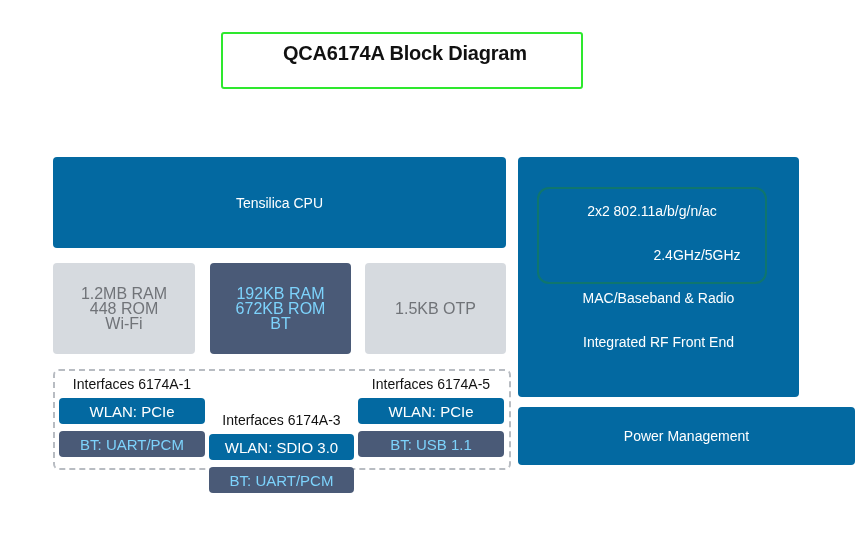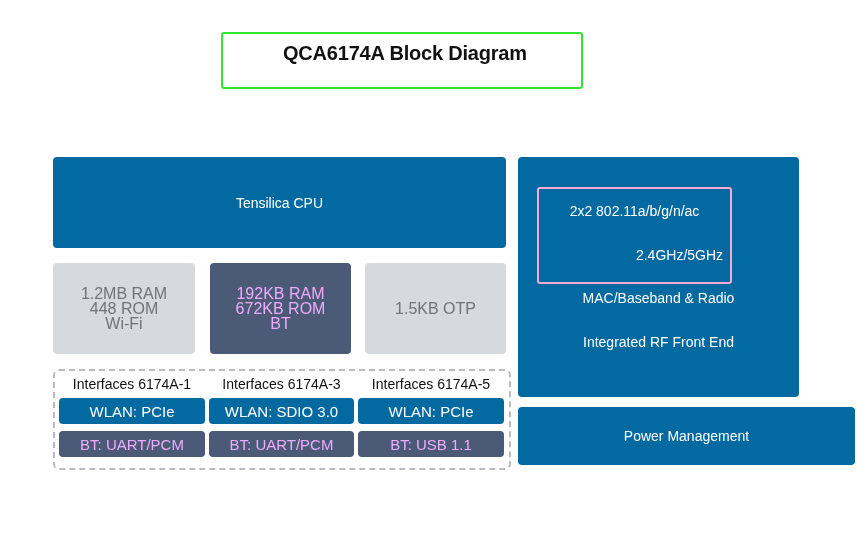--- a/index.html
+++ b/index.html
@@ -11,43 +11,43 @@
   .abs { position: absolute; box-sizing: border-box; }
   .title-box {
     left: 221px; top: 32px; width: 362px; height: 57px;
     border: 2px solid #2ee82e; border-radius: 3px; background: #fff;
   }
   .title-text {
     position: absolute; left: 60px; top: 8px;
     font-size: 20px; font-weight: bold; color: #111; letter-spacing: -0.2px;
   }
   .blue { background: #0369a1; color: #fff; border-radius: 4px; }
-  .slate { background: #4a5a77; color: #f0abfc; border-radius: 4px; }
+  .slate { background: #4a5a77; color: #7dd3fc; border-radius: 4px; }
   .gray { background: #d6dadf; color: #707378; border-radius: 4px; }
   .center { display: flex; align-items: center; justify-content: center; text-align: center; }
   .cpu { left: 53px; top: 157px; width: 453px; height: 91px; font-size: 14px; }
   .mem { top: 263px; height: 91px; font-size: 16px; line-height: 15px; flex-direction: column; }
   .mem1 { left: 53px; width: 142px; }
   .mem2 { left: 210px; width: 141px; }
   .mem3 { left: 365px; width: 141px; }
   .iface-group {
     left: 53px; top: 369px; width: 458px; height: 101px;
     border: 2px dashed #b8bcc2; border-radius: 6px;
   }
   .iface-head { top: 374px; height: 20px; font-size: 14px; color: #111; }
   .iface-cell { height: 26px; font-size: 15px; }
   .col1 { left: 59px; width: 146px; }
-  .col2 { left: 209px; width: 145px; }
+  .col2 { left: 209px; width: 145px; margin-top: 36px; }
   .col3 { left: 358px; width: 146px; }
   .row-wlan { top: 398px; }
   .row-bt { top: 431px; }
   .radio-block { left: 518px; top: 157px; width: 281px; height: 240px; }
   .radio-inner {
-    left: 537px; top: 187px; width: 195px; height: 97px;
-    border: 2px solid #f9a8d4; border-radius: 3px;
+    left: 537px; top: 187px; width: 230px; height: 97px;
+    border: 2px solid #0f766e; border-radius: 12px;
   }
   .radio-line { position: absolute; left: 0; width: 100%; text-align: center; font-size: 14px; color: #fff; }
   .power { left: 518px; top: 407px; width: 337px; height: 58px; font-size: 14px; }
 </style>
 </head>
 <body>
 
 <div class="abs title-box">
   <span class="title-text">QCA6174A Block Diagram</span>
 </div>

